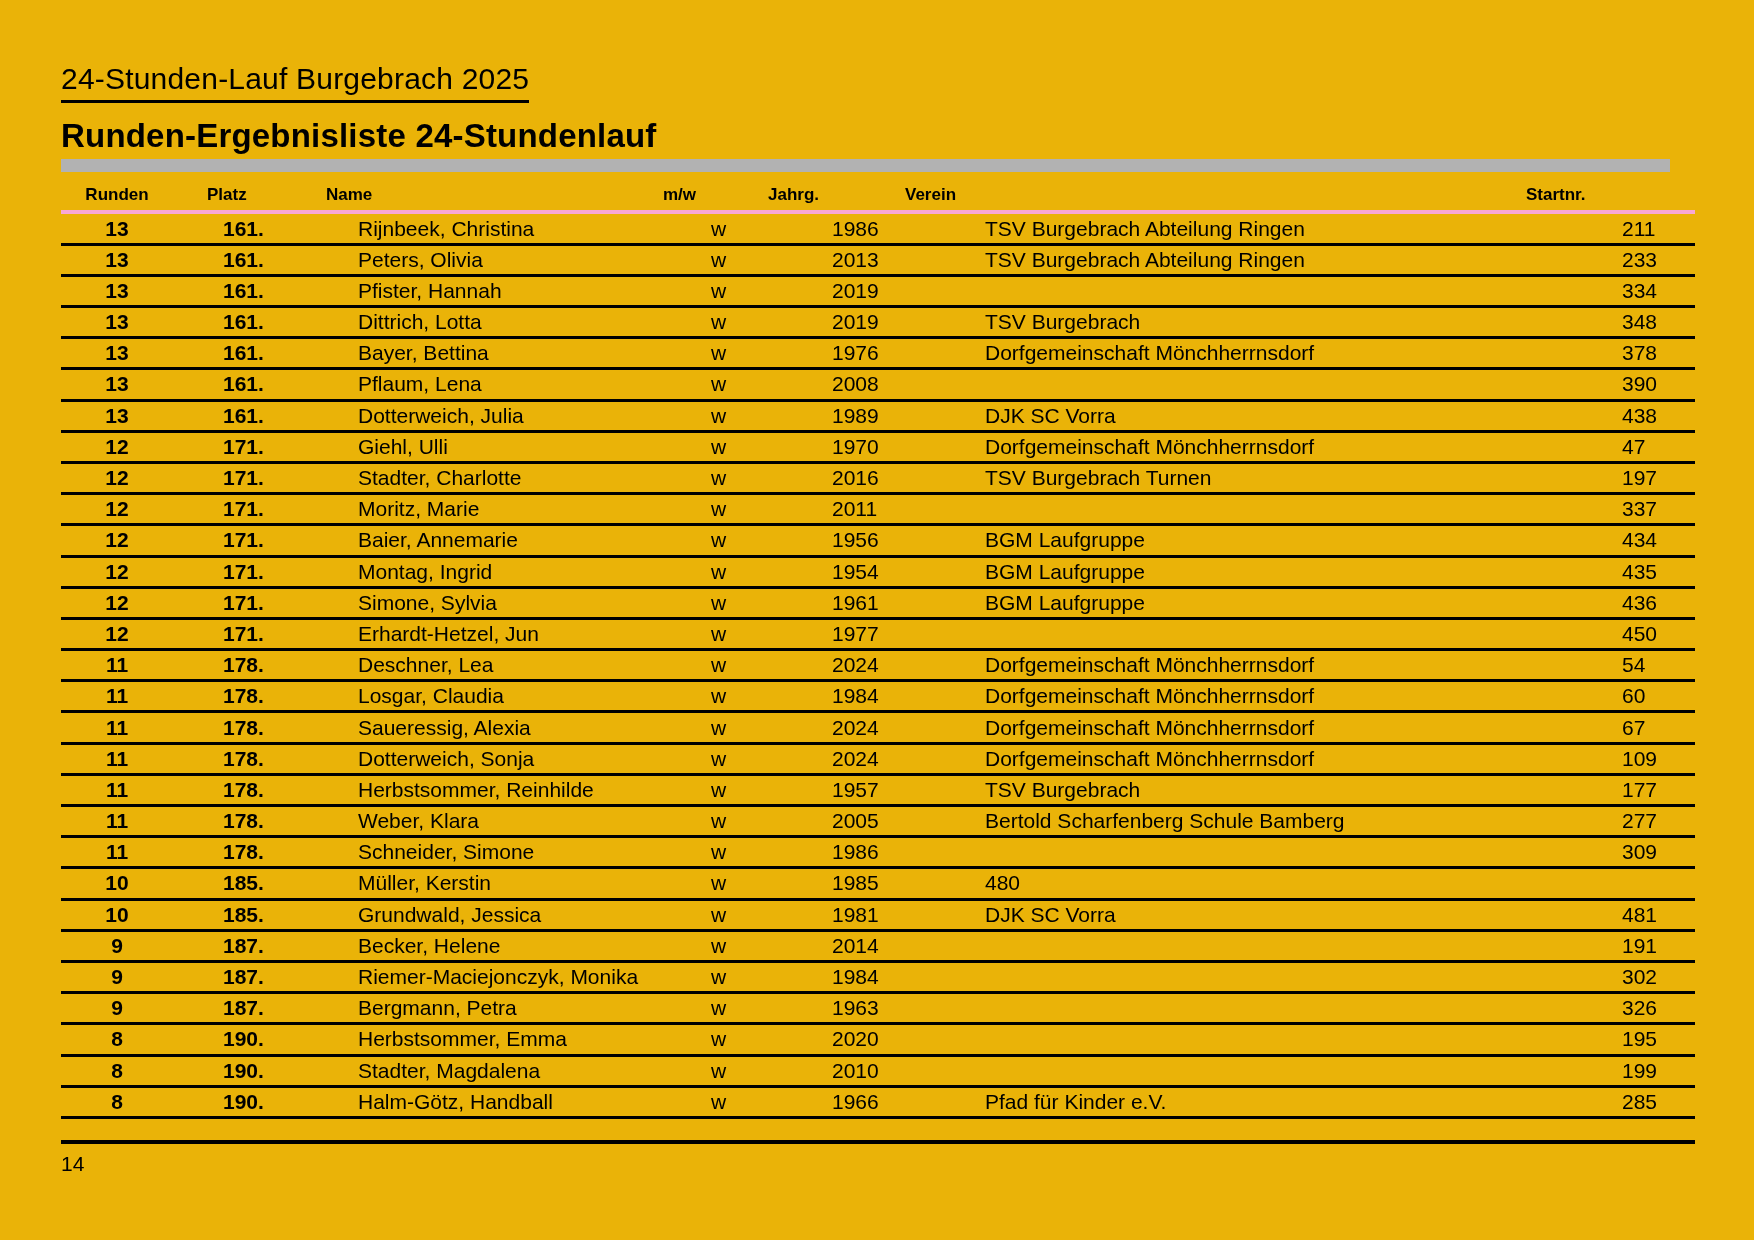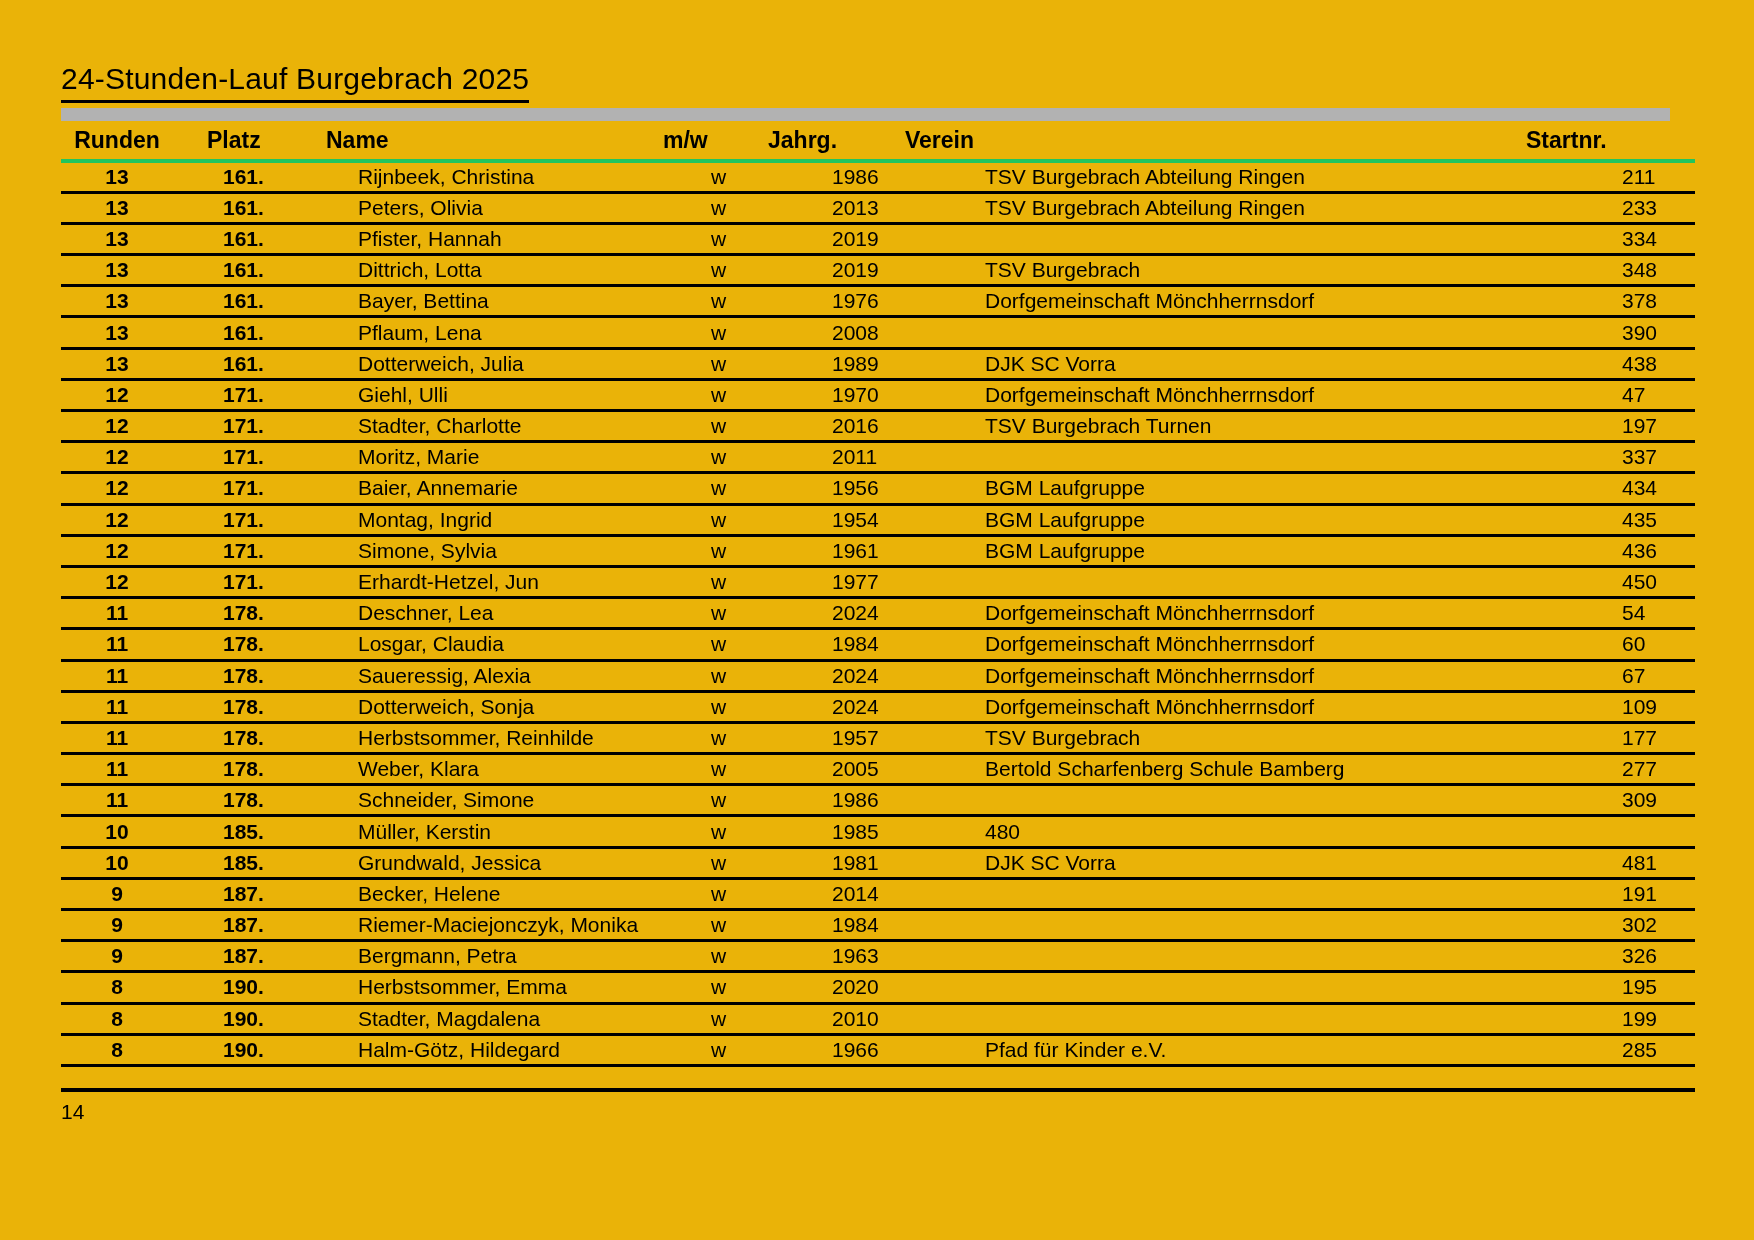--- a/index.html
+++ b/index.html
@@ -43,22 +43,22 @@
   .grid {
     display: grid;
     grid-template-columns: 146px 119px 337px 105px 137px 621px 169px;
     width: 1634px;
   }
   .thead {
     box-sizing: border-box;
     height: 42px;
     align-items: end;
     padding-bottom: 5px;
-    border-bottom: 4px solid #22c55e;
-    font-size: 23px;
+    border-bottom: 4px solid #f9a8d4;
+    font-size: 17px;
     font-weight: 700;
   }
   .trow {
     box-sizing: border-box;
     height: 31.2px;
     align-items: center;
     border-bottom: 3px solid #000;
     font-size: 21px;
     font-weight: 400;
     gap: 16px;
@@ -85,20 +85,21 @@
     margin-top: 8px;
     font-size: 21px;
   }
 </style>
 </head>
 <body>
 
 <div class="page">
 
   <h1 class="doc-title">24-Stunden-Lauf Burgebrach 2025</h1>
+  <h2 class="doc-subtitle">Runden-Ergebnisliste 24-Stundenlauf</h2>
 
   <div class="graybar"></div>
 
   <div class="grid thead">
     <div class="cell c-runden">Runden</div>
     <div class="cell c-platz">Platz</div>
     <div class="cell c-name">Name</div>
     <div class="cell c-mw">m/w</div>
     <div class="cell c-jahrg">Jahrg.</div>
     <div class="cell c-verein">Verein</div>
@@ -353,21 +354,21 @@
         <div class="cell c-platz">190.</div>
         <div class="cell c-name">Stadter, Magdalena</div>
         <div class="cell c-mw">w</div>
         <div class="cell c-jahrg">2010</div>
         <div class="cell c-verein"></div>
         <div class="cell c-startnr">199</div>
       </div>
       <div class="grid trow">
         <div class="cell c-runden">8</div>
         <div class="cell c-platz">190.</div>
-        <div class="cell c-name">Halm-Götz, Hildegard</div>
+        <div class="cell c-name">Halm-Götz, Handball</div>
         <div class="cell c-mw">w</div>
         <div class="cell c-jahrg">1966</div>
         <div class="cell c-verein">Pfad für Kinder e.V.</div>
         <div class="cell c-startnr">285</div>
       </div>
     </div>
 
   <div class="closing-line"></div>
 
   <div class="pageno">14</div>

